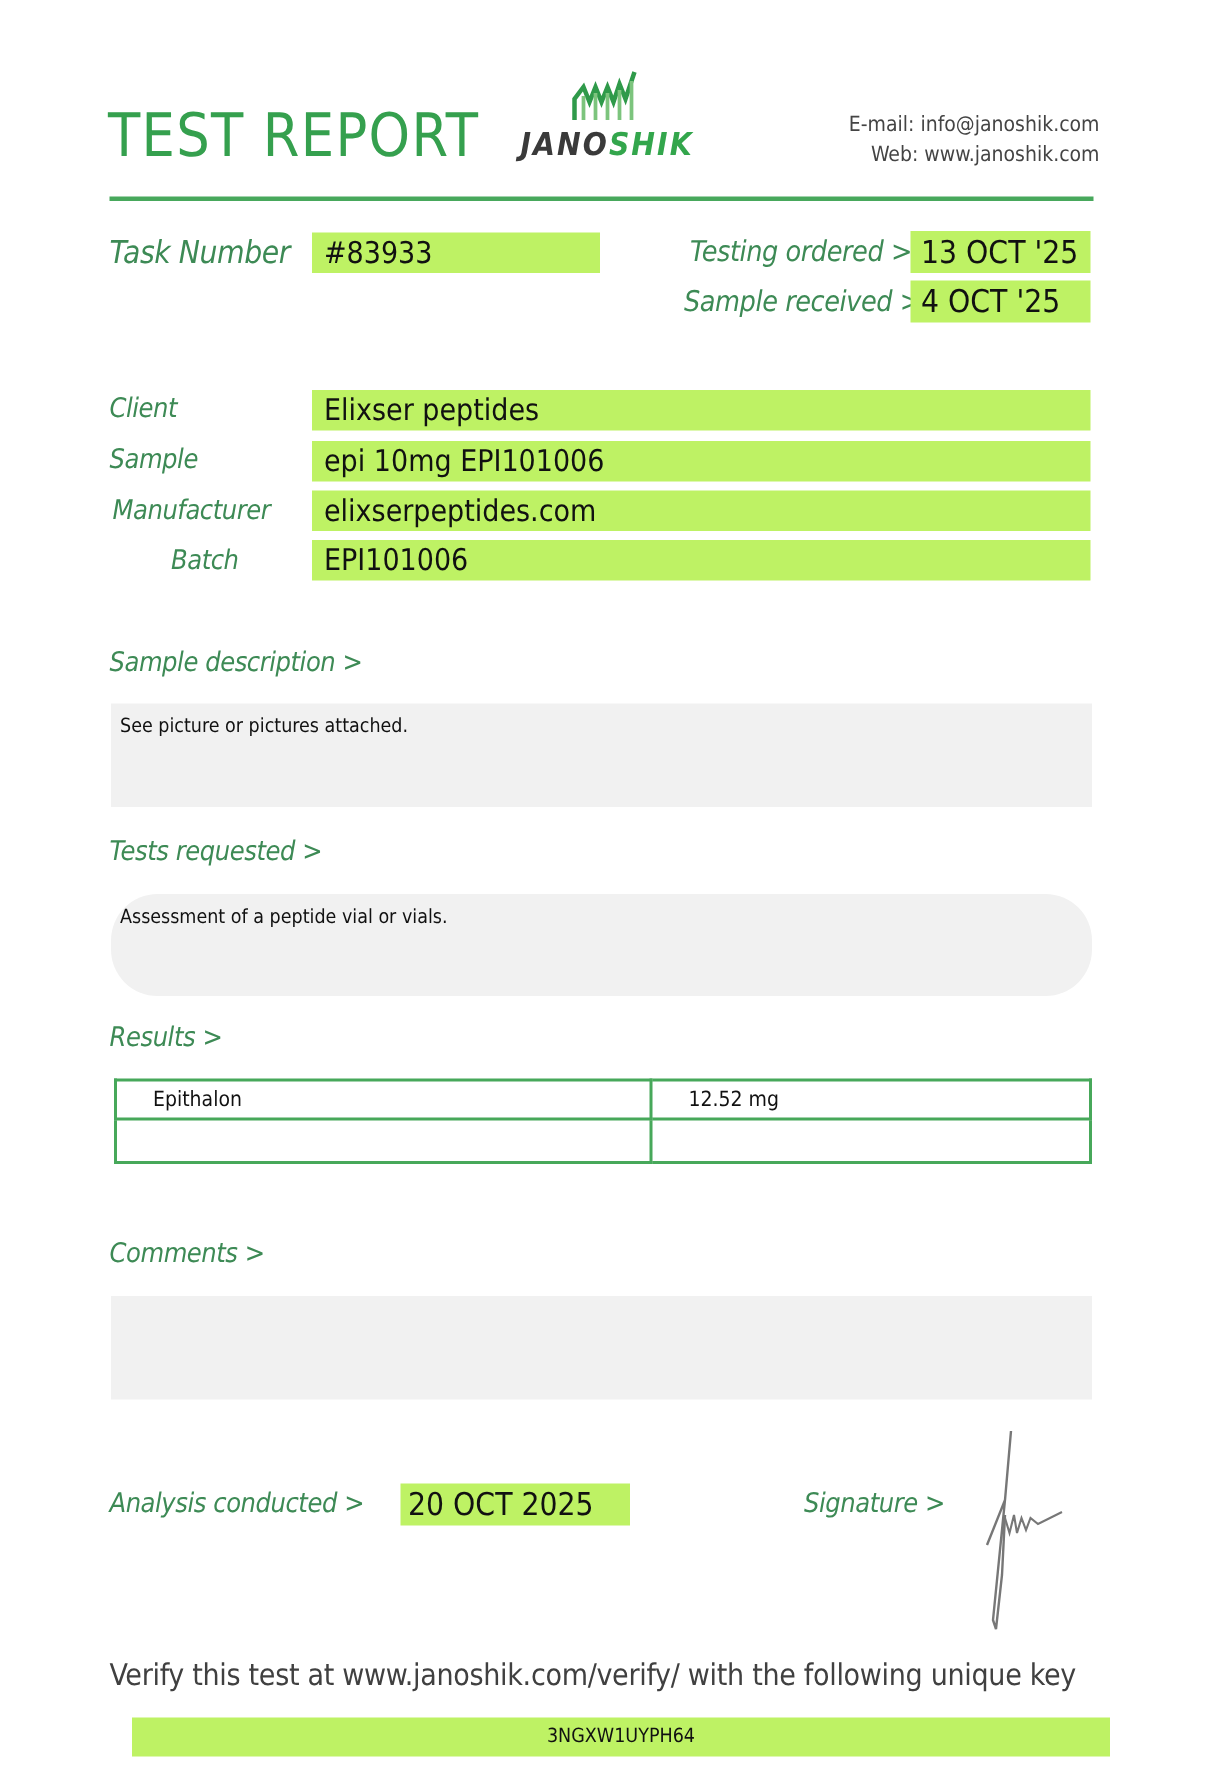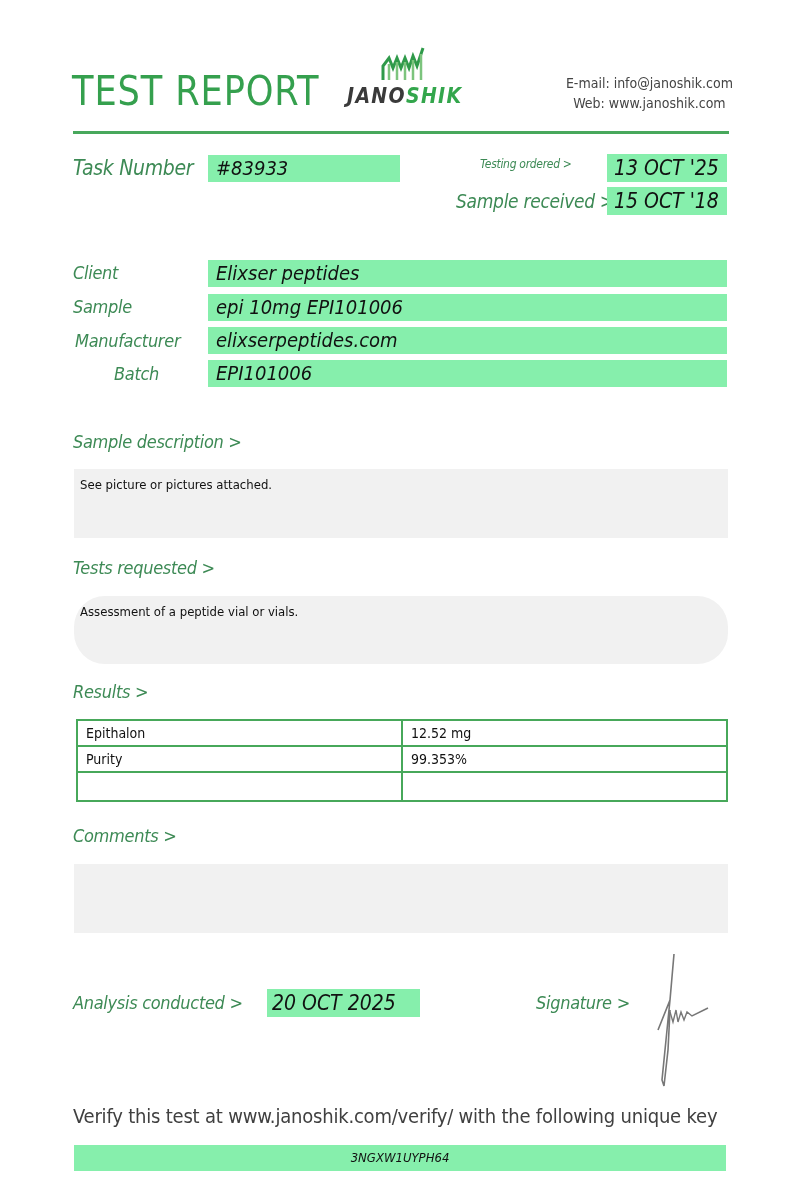--- a/index.html
+++ b/index.html
@@ -1,54 +1,54 @@
 <!DOCTYPE html>
 <html><head>
   <meta charset="utf-8">
   <style>
     html, body { margin: 0; padding: 0; background: #ffffff; }
     body { width: 805px; height: 1188px; position: relative; overflow: hidden;
            font-family: "DejaVu Sans Condensed", "DejaVu Sans", "Liberation Sans", sans-serif; }
     .abs { position: absolute; }
     .label { color: #3d8a55; font-size: 19px; letter-spacing: -0.3px; font-style: italic; }
-    .field { background: #86efac; color: #111; font-style: italic; }
+    .field { background: #bef264; color: #111; }
     .title { left: 72px; top: 68px; font-size: 40px; color: #35a04e; letter-spacing: 1px;
              font-family: "DejaVu Sans", "Liberation Sans", sans-serif; font-weight: normal; transform: scaleX(0.88); transform-origin: left top; }
     .logo { left: 345px; top: 44px; width: 115px; height: 68px; font-style: italic; }
     .logo-text { position: absolute; left: 2px; top: 40px; font-size: 21px; font-weight: bold; letter-spacing: 1.5px;
                  font-family: "DejaVu Sans", sans-serif; transform: scaleX(0.9); transform-origin: left top; }
     .logo-text .dark { color: #3a3a3a; }
     .logo-text .lgreen { color: #33a64c; }
-    .contact { right: 72px; top: 73px; text-align: center; color: #444; font-size: 14px; line-height: 20px; }
+    .contact { right: 72px; top: 73px; text-align: right; color: #444; font-size: 14px; line-height: 20px; }
     .rule { left: 73px; top: 131px; width: 656px; height: 3px; background: #48a85c; }
 
     .task-label { left: 73px; top: 156px; font-size: 21px; }
     .task-val { left: 208px; top: 155px; width: 192px; height: 27px; font-size: 20px; padding-left: 8px; line-height: 27px; box-sizing: border-box; }
-    .ord-label { left: 480px; top: 157px; font-size: 12px; text-align: center; }
+    .ord-label { left: 460px; top: 157px; font-size: 19px; text-align: center; }
     .ord-val { left: 607px; top: 154px; width: 120px; height: 28px; font-size: 21px; line-height: 28px; padding-left: 7px; box-sizing: border-box; }
     .rec-label { left: 456px; top: 190px; font-size: 19px; }
     .rec-val { left: 607px; top: 187px; width: 120px; height: 28px; font-size: 21px; line-height: 28px; padding-left: 7px; box-sizing: border-box; }
 
     .info-label { left: 73px; font-size: 18px; }
     .info-val { left: 208px; width: 519px; height: 27px; font-size: 20px; line-height: 27px; padding-left: 8px; box-sizing: border-box; }
 
     .sec-head { left: 73px; font-size: 18px; }
     .box { left: 74px; width: 654px; background: #f1f1f1; font-size: 13px; color: #111; padding: 8px 6px; box-sizing: border-box; }
 
     .results { left: 76px; top: 719px; width: 652px; border-collapse: collapse; }
-    .results td { border: 2px solid #47a85a; height: 24px; padding: 0 8px; font-size: 14px; color: #111; margin-top: 24px; }
+    .results td { border: 2px solid #47a85a; height: 24px; padding: 0 24px; font-size: 14px; color: #111; margin-top: 24px; }
     .results td.c1 { width: 307px; }
 
     .an-label { left: 73px; top: 992px; font-size: 18px; }
     .an-val { left: 247px; top: 989px; width: 153px; height: 28px; font-size: 21px; line-height: 28px; padding-left: 5px; box-sizing: border-box; margin-left: 20px; }
     .sig-label { left: 536px; top: 992px; font-size: 18px; }
     .sig { left: 640px; top: 950px; width: 80px; height: 140px; }
 
     .verify { left: 73px; top: 1104px; font-size: 20px; color: #404040; letter-spacing: -0.2px; }
-    .key { left: 74px; top: 1145px; width: 652px; height: 26px; line-height: 26px; text-align: center; font-size: 13px; }
+    .key { left: 88px; top: 1145px; width: 652px; height: 26px; line-height: 26px; text-align: center; font-size: 13px; }
   </style>
 </head>
 <body>
 
 <div class="abs title">TEST REPORT</div>
 
 <div class="abs logo">
   <svg width="60" height="40" viewBox="0 0 60 40" style="position:absolute;left:34px;top:0;">
     <path d="M4 36 L4 22 L10 14 L14 24 L18 14 L22 24 L26 14 L30 24 L34 12 L38 22 L44 4" fill="none" stroke="#2f9a4a" stroke-width="3"></path>
     <path d="M10 36 L10 20 M18 36 L18 18 M26 36 L26 18 M34 36 L34 16 M42 36 L42 10" stroke="#7cc47d" stroke-width="2.5"></path>
@@ -61,21 +61,21 @@
   <div>Web: www.janoshik.com</div>
 </div>
 
 <div class="abs rule"></div>
 
 <div class="abs label task-label">Task Number</div>
 <div class="abs field task-val">#83933</div>
 <div class="abs label ord-label">Testing ordered  &gt;</div>
 <div class="abs field ord-val">13 OCT '25</div>
 <div class="abs label rec-label">Sample received &gt;</div>
-<div class="abs field rec-val">15 OCT '18</div>
+<div class="abs field rec-val">4 OCT '25</div>
 
 <div class="abs label info-label" style="top:262px;">Client</div>
 <div class="abs field info-val" style="top:260px;">Elixser peptides</div>
 <div class="abs label info-label" style="top:296px;">Sample</div>
 <div class="abs field info-val" style="top:294px;">epi  10mg EPI101006</div>
 <div class="abs label info-label" style="top:330px; left:75px;">Manufacturer</div>
 <div class="abs field info-val" style="top:327px;">elixserpeptides.com</div>
 <div class="abs label info-label" style="top:363px;margin-left:41px;">Batch</div>
 <div class="abs field info-val" style="top:360px;">EPI101006</div>
 
@@ -86,24 +86,20 @@
 <div class="abs box" style="top:596px; height:68px;border-radius:31px;">Assessment of a peptide vial or vials.</div>
 
 <div class="abs label sec-head" style="top:681px;">Results &gt;</div>
 <table class="abs results">
   <tbody>
       <tr>
     <td class="c1">Epithalon</td>
     <td>12.52 mg</td>
   </tr>
   <tr>
-    <td class="c1">Purity</td>
-    <td>99.353%</td>
-  </tr>
-  <tr>
     <td class="c1" style="height:27px;"></td>
     <td></td>
   </tr>
 </tbody>
   </table>
 
 <div class="abs label sec-head" style="top:825px;">Comments &gt;</div>
 <div class="abs box" style="top:864px; height:69px;"></div>
 
 <div class="abs label an-label">Analysis conducted &gt;</div>

